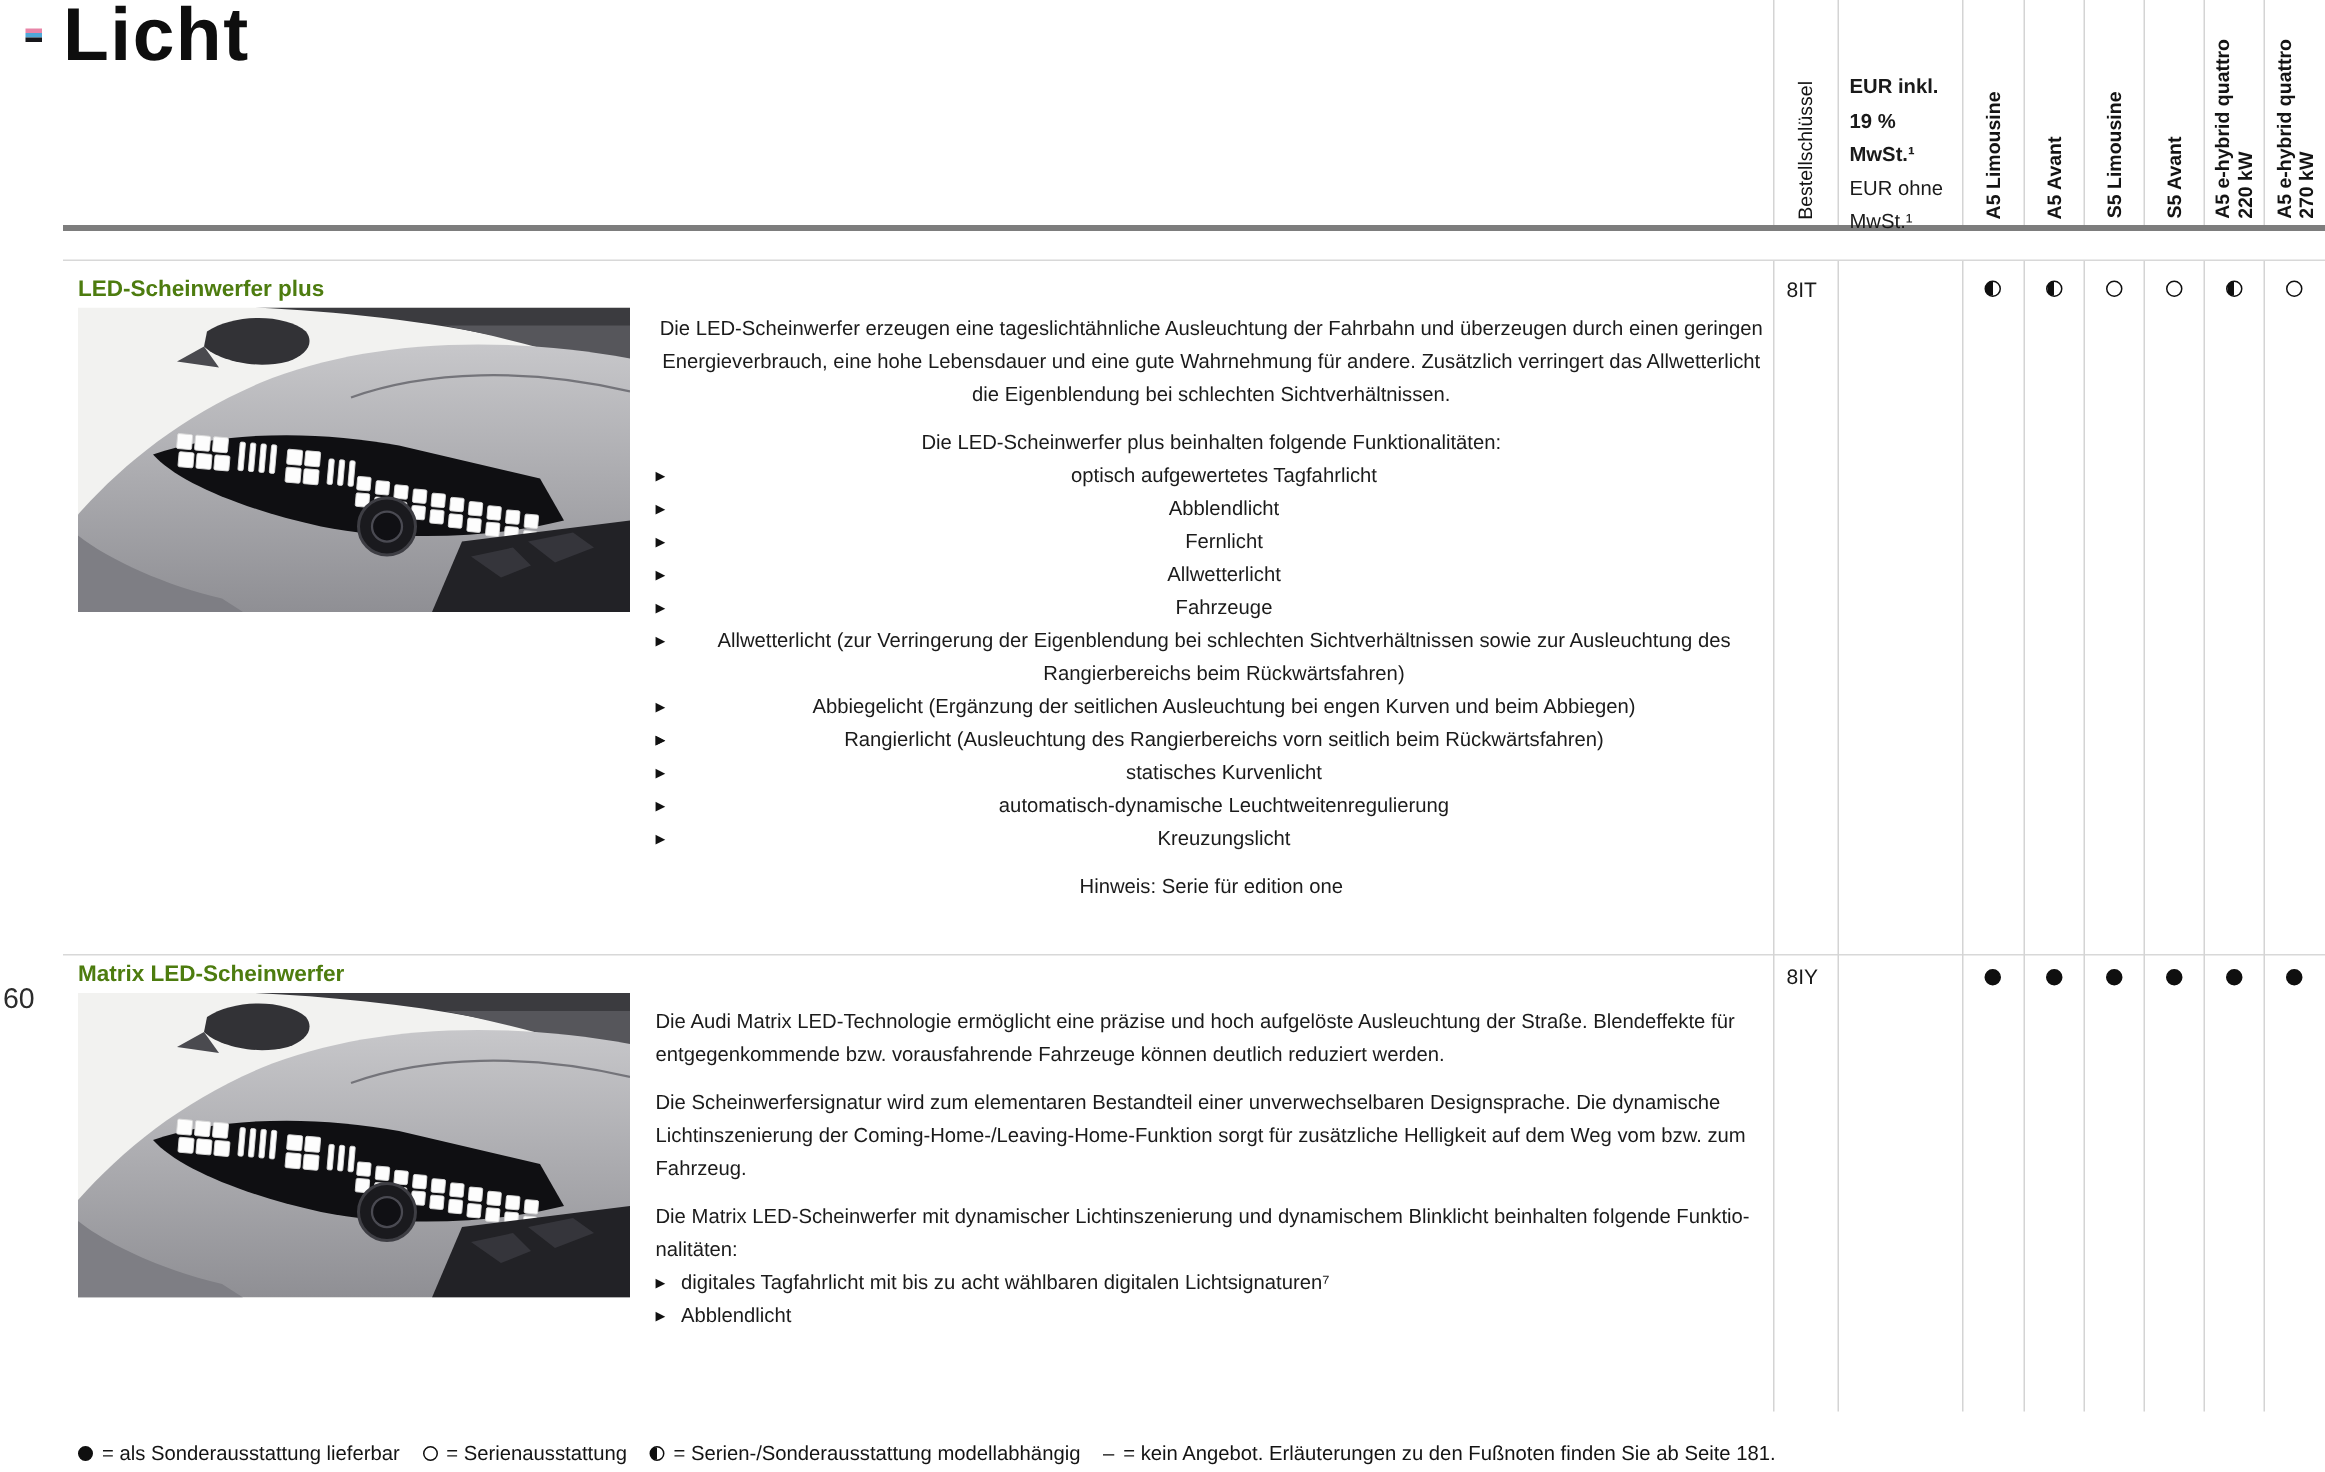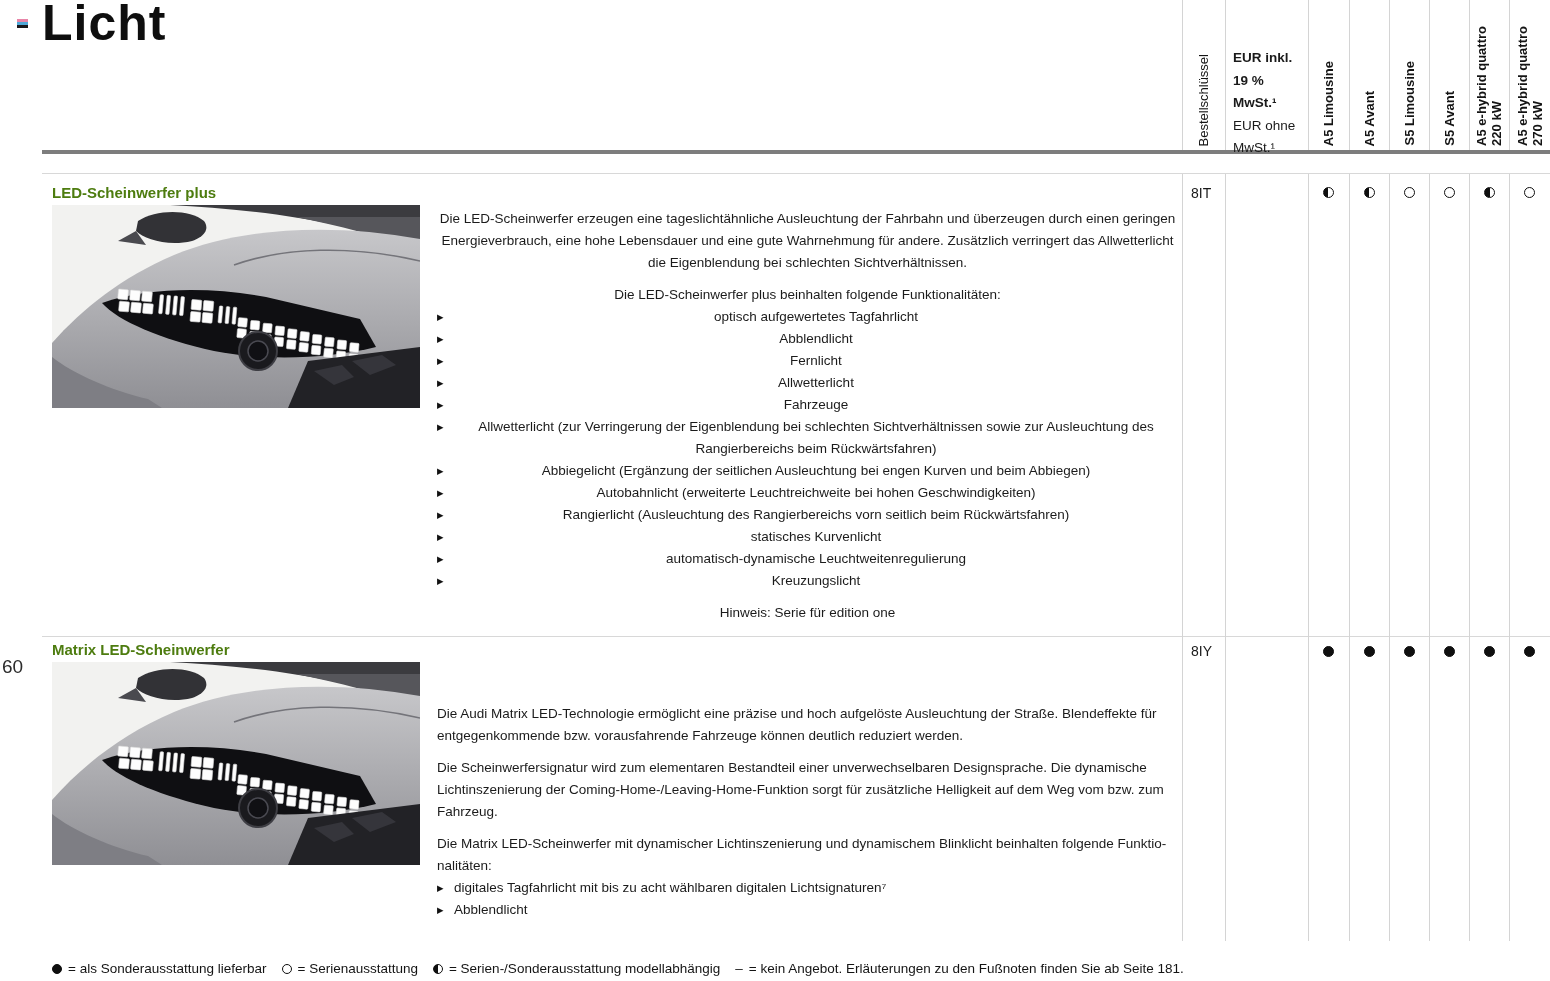--- a/index.html
+++ b/index.html
@@ -208,21 +208,21 @@
       <div class="rtext" style="top: 208px; text-align: center;">
         <p class="para">Die LED-Scheinwerfer erzeugen eine tageslichtähnliche Ausleuchtung der Fahrbahn und überzeugen durch einen geringen Energieverbrauch, eine hohe Lebensdauer und eine gute Wahrnehmung für andere. Zusätzlich verringert das Allwetterlicht die Eigenblendung bei schlechten Sichtverhältnissen.</p>
         <p class="para intro">Die LED-Scheinwerfer plus beinhalten folgende Funktionalitäten:</p>
         <div class="bullet"><span class="tri">▶</span><span class="btxt">optisch aufgewertetes Tagfahrlicht</span></div>
         <div class="bullet"><span class="tri">▶</span><span class="btxt">Abblendlicht</span></div>
         <div class="bullet"><span class="tri">▶</span><span class="btxt">Fernlicht</span></div>
         <div class="bullet"><span class="tri">▶</span><span class="btxt">Allwetterlicht</span></div>
         <div class="bullet"><span class="tri">▶</span><span class="btxt">Fahrzeuge</span></div>
         <div class="bullet"><span class="tri">▶</span><span class="btxt">Allwetterlicht (zur Verringerung der Eigenblendung bei schlechten Sichtverhältnissen sowie zur Ausleuchtung des Rangierbereichs beim Rückwärtsfahren)</span></div>
         <div class="bullet"><span class="tri">▶</span><span class="btxt">Abbiegelicht (Ergänzung der seitlichen Ausleuchtung bei engen Kurven und beim Abbiegen)</span></div>
-        <div class="bullet"><span class="tri">▶</span><span class="btxt">Autobahnlicht (erweiterte Leuchtreichweite bei hohen Geschwindigkeiten)</span></div>
+        <div class="bullet"><span class="tri">▶</span></div>
         <div class="bullet"><span class="tri">▶</span><span class="btxt">Rangierlicht (Ausleuchtung des Rangierbereichs vorn seitlich beim Rückwärtsfahren)</span></div>
         <div class="bullet"><span class="tri">▶</span><span class="btxt">statisches Kurvenlicht</span></div>
         <div class="bullet"><span class="tri">▶</span><span class="btxt">automatisch-dynamische Leuchtweitenregulierung</span></div>
         <div class="bullet"><span class="tri">▶</span><span class="btxt">Kreuzungslicht</span></div>
         <p class="para note">Hinweis: Serie für edition one</p>
       </div>
       <div class="code" style="top: 185px;">8IT</div>
       <span class="sym sym-half" style="left: 1323px; top: 187px;"></span>
       <span class="sym sym-half" style="left: 1363.5px; top: 187px;"></span>
       <span class="sym sym-empty" style="left: 1403.5px; top: 187px;"></span>
@@ -288,21 +288,21 @@
             <rect x="299.4" y="127.3" width="9" height="9" rx="1"></rect>
             <rect x="299.4" y="138.3" width="9" height="9" rx="1"></rect>
           </g>
   <circle cx="206" cy="146" r="19" fill="#1a1a1e" stroke="#3e3e44" stroke-width="2"></circle>
   <circle cx="206" cy="146" r="10" fill="#101014" stroke="#4a4a52" stroke-width="1.5"></circle>
   <path d="M236,203 L256,156 L368,142 V203 Z" fill="#222226"></path>
   <path d="M262,166 L290,160 L302,172 L282,180 Z M300,156 L330,150 L344,160 L318,170 Z" fill="#35353b"></path>
   <path d="M0,203 V152 C20,168 60,186 96,194 L110,203 Z" fill="#7e7e84"></path>
 </svg>
       </div>
-      <div class="rtext" style="top: 703px;">
+      <div class="rtext" style="top: 670px;">
         <p class="para">Die Audi Matrix LED-Technologie ermöglicht eine präzise und hoch aufgelöste Ausleuchtung der Straße. Blendeffekte für entgegenkommende bzw. vorausfahrende Fahrzeuge können deutlich reduziert werden.</p>
         <p class="para">Die Scheinwerfersignatur wird zum elementaren Bestandteil einer unverwechselbaren Designsprache. Die dynamische Lichtinszenierung der Coming-Home-/Leaving-Home-Funktion sorgt für zusätzliche Helligkeit auf dem Weg vom bzw. zum Fahrzeug.</p>
         <p class="para intro">Die Matrix LED-Scheinwerfer mit dynamischer Lichtinszenierung und dynamischem Blinklicht beinhalten folgende Funktio-
 nalitäten:</p>
         <div class="bullet"><span class="tri">▶</span><span class="btxt">digitales Tagfahrlicht mit bis zu acht wählbaren digitalen Lichtsignaturen⁷</span></div>
         <div class="bullet"><span class="tri">▶</span><span class="btxt">Abblendlicht</span></div>
       </div>
       <div class="code" style="top: 643px;">8IY</div>
       <span class="sym sym-full" style="left: 1323px; top: 646px;"></span>
       <span class="sym sym-full" style="left: 1363.5px; top: 646px;"></span>

